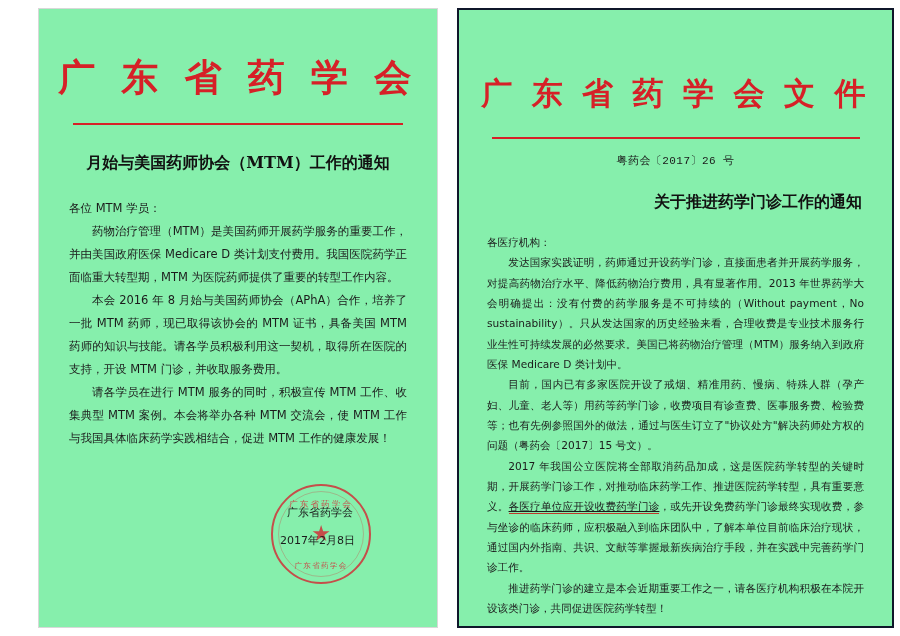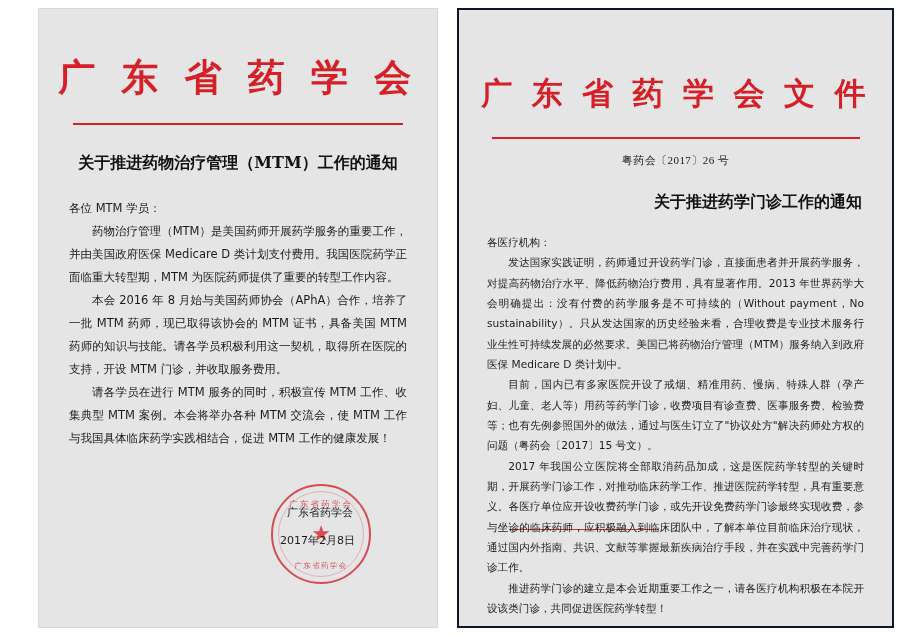--- a/index.html
+++ b/index.html
@@ -16,21 +16,21 @@
   .stage {
     position: relative;
     width: 900px;
     height: 636px;
     background: #ffffff;
   }
 
   
   .doc {
     position: absolute;
-    background: #e5e5e5;
+    background: #86efac;
     box-sizing: border-box;
     overflow: hidden;
   }
   .doc-left {
     left: 38px;
     top: 8px;
     width: 400px;
     height: 620px;
     border: 1px solid #d8d8d8;
   }
@@ -72,21 +72,21 @@
     margin-top: 20px;
   }
   .doc-right .rule {
     width: 368px;
     margin-top: 22px;
   }
 
   
   .docnum {
     text-align: center;
-    font-family: Liberation Serif, serif;
+    font-family: Liberation Mono, monospace;
     font-size: 11px;
     color: #1a1a1a;
     margin-top: 14px;
     letter-spacing: 0.04em;
   }
 
   
   .doc-title {
     text-align: center;
     font-family: "DejaVu Serif", "Liberation Serif", serif;
@@ -124,21 +124,22 @@
   }
   .para {
     text-indent: 2em;
     text-align: justify;
   }
   .para.hl {
     
   }
   .mark {
     border-bottom: 1px solid #c0392b;
-    padding-bottom: 17px;
+    padding-bottom: 1px;
+    text-decoration: underline;
   }
 
   
   .sig-area {
     position: relative;
     height: 120px;
   }
   .doc-left .sig-area { margin-top: 18px; }
   .doc-right .sig-area { margin-top: 10px; }
 
@@ -193,21 +194,21 @@
   }
 </style>
 </head>
 <body>
 
 <div class="stage">
 
   <div class="doc doc-left">
     <div class="masthead">广 东 省 药 学 会</div>
     <div class="rule"></div>
-    <div class="doc-title">关于推进药物治疗管理（MTM）工作的通知</div>
+    <div class="doc-title">月始与美国药师协会（MTM）工作的通知</div>
 
     <div class="body-text">
       <div class="salutation">各位 MTM 学员：</div>
       <div class="para">药物治疗管理（MTM）是美国药师开展药学服务的重要工作，并由美国政府医保 Medicare D 类计划支付费用。我国医院药学正面临重大转型期，MTM 为医院药师提供了重要的转型工作内容。</div>
       <div class="para">本会 2016 年 8 月始与美国药师协会（APhA）合作，培养了一批 MTM 药师，现已取得该协会的 MTM 证书，具备美国 MTM 药师的知识与技能。请各学员积极利用这一契机，取得所在医院的支持，开设 MTM 门诊，并收取服务费用。</div>
       <div class="para">请各学员在进行 MTM 服务的同时，积极宣传 MTM 工作、收集典型 MTM 案例。本会将举办各种 MTM 交流会，使 MTM 工作与我国具体临床药学实践相结合，促进 MTM 工作的健康发展！</div>
 
       <div class="sig-area">
         <div class="seal">
           <div class="seal-ring-inner"></div>

